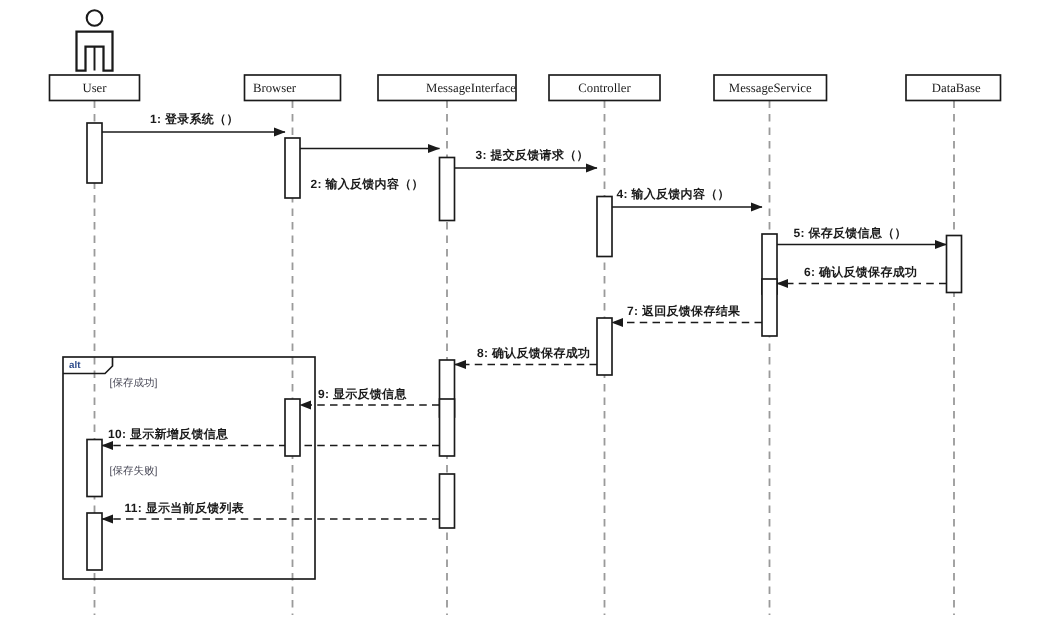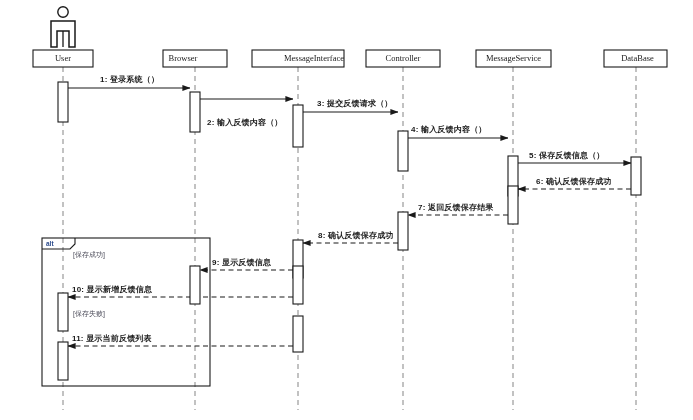--- a/index.html
+++ b/index.html
@@ -116,15 +116,15 @@
       <div class="txt msg-label" style="left: 100px; top: 74px;">1:  登录系统（）</div>
       <div class="txt msg-label" style="left: 207px; top: 86px; margin-top: 31px;">2:  输入反馈内容（）</div>
       <div class="txt msg-label" style="left: 317px; top: 98px;">3:  提交反馈请求（）</div>
       <div class="txt msg-label" style="left: 411px; top: 124px;">4:  输入反馈内容（）</div>
       <div class="txt msg-label" style="left: 529px; top: 150px;">5:  保存反馈信息（）</div>
       <div class="txt msg-label" style="left: 536px; top: 176px;">6:  确认反馈保存成功</div>
       <div class="txt msg-label" style="left: 418px; top: 202px;">7:  返回反馈保存结果</div>
       <div class="txt msg-label" style="left: 318px; top: 230px;">8:  确认反馈保存成功</div>
       <div class="txt msg-label" style="left: 212px; top: 257px;">9:  显示反馈信息</div>
       <div class="txt msg-label" style="left: 72px; top: 284px;">10:  显示新增反馈信息</div>
-      <div class="txt msg-label" style="left: 72px; top: 333px;">11:  显示当前反馈列表</div>
+      <div class="txt msg-label" style="left: 83px; top: 333px;">11:  显示当前反馈列表</div>
     </div>
 </div>
 
 </body></html>

